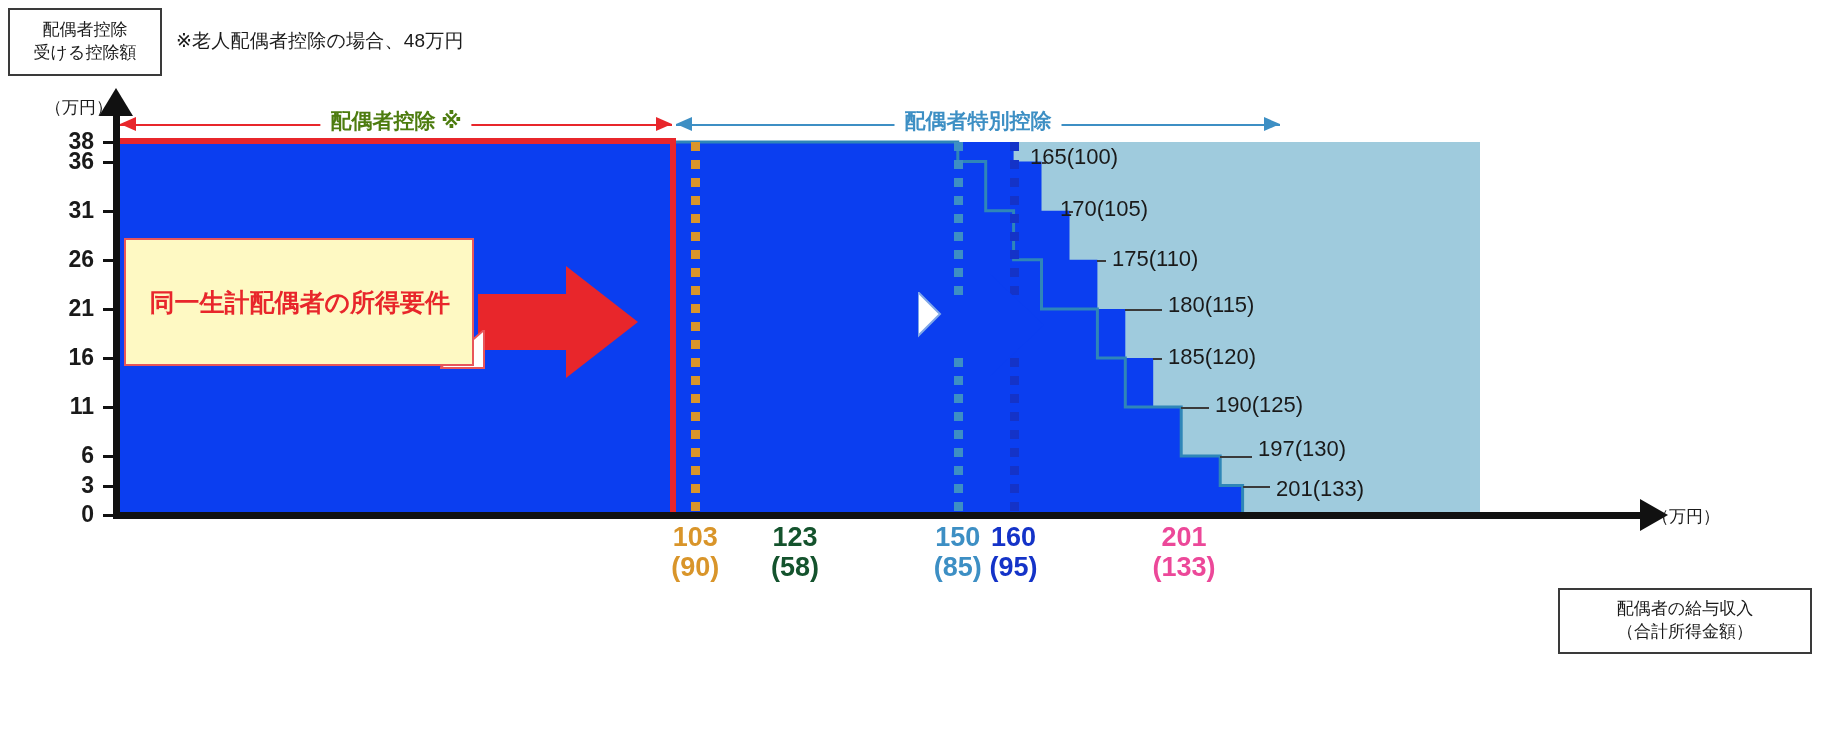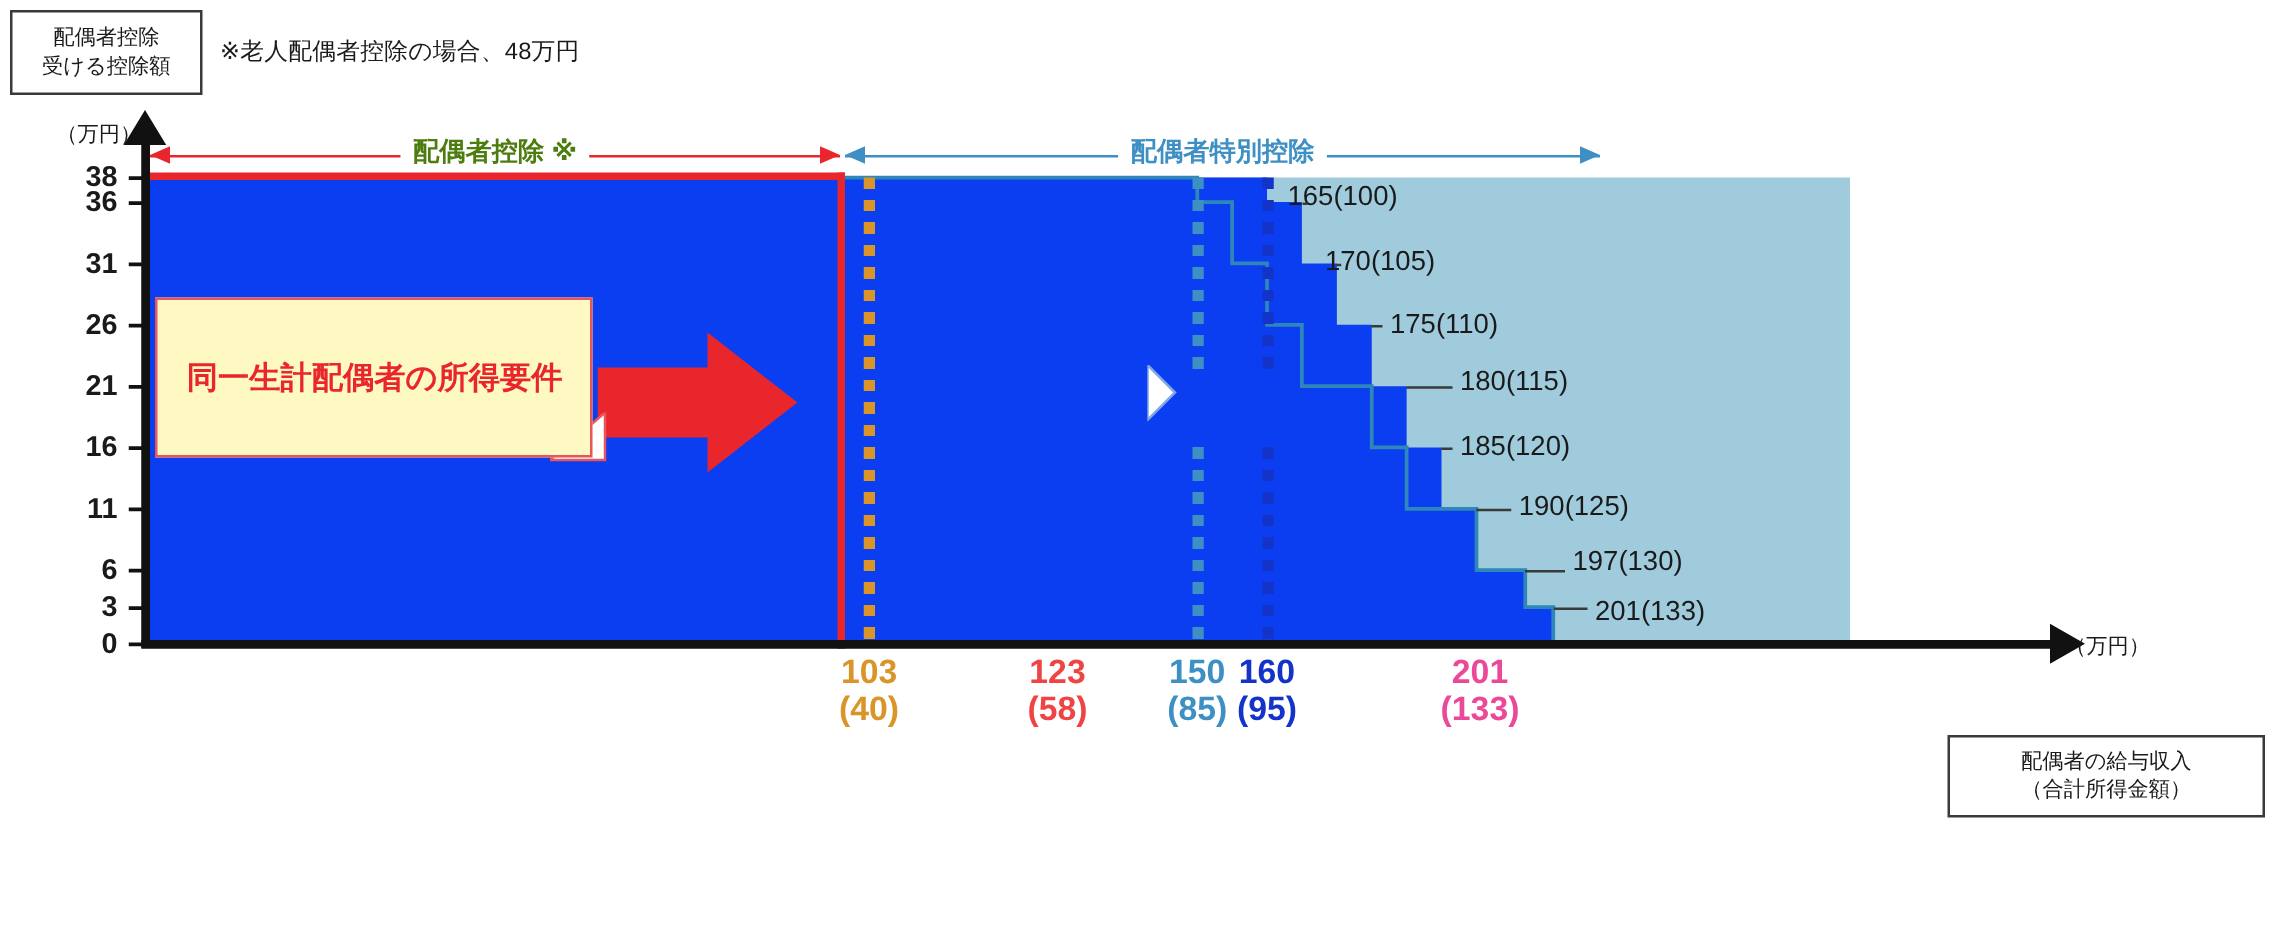--- a/index.html
+++ b/index.html
@@ -151,23 +151,23 @@
 
   <div id="v-guides">
       <div class="abs vdot" style="left: 691.255px; top: 142px; height: 373px; background-image: repeating-linear-gradient(rgb(217, 149, 42) 0px, rgb(217, 149, 42) 9px, transparent 9px, transparent 18px);"></div>
       <div class="abs vdot" style="left: 953.75px; top: 142px; height: 373px; background-image: repeating-linear-gradient(rgb(61, 143, 196) 0px, rgb(61, 143, 196) 9px, transparent 9px, transparent 18px);"></div>
       <div class="abs vdot" style="left: 1009.6px; top: 142px; height: 373px; background-image: repeating-linear-gradient(rgb(20, 51, 200) 0px, rgb(20, 51, 200) 9px, transparent 9px, transparent 18px);"></div>
     </div>
 
   <div id="x-labels">
       <div class="abs xlabel" style="left: 635.255px; top: 522px; width: 120px; color: rgb(217, 149, 42);">
         <div>103</div>
-        <div>(40)</div>
-      </div>
-      <div class="abs xlabel" style="left: 786px; top: 522px; width: 120px; color: #ef4444;">
+        <div>(90)</div>
+      </div>
+      <div class="abs xlabel" style="left: 735px; top: 522px; width: 120px; color: #14532d;">
         <div>123</div>
         <div>(58)</div>
       </div>
       <div class="abs xlabel" style="left: 897.75px; top: 522px; width: 120px; color: rgb(61, 143, 196);">
         <div>150</div>
         <div>(85)</div>
       </div>
       <div class="abs xlabel" style="left: 953.6px; top: 522px; width: 120px; color: rgb(20, 51, 200);">
         <div>160</div>
         <div>(95)</div>

